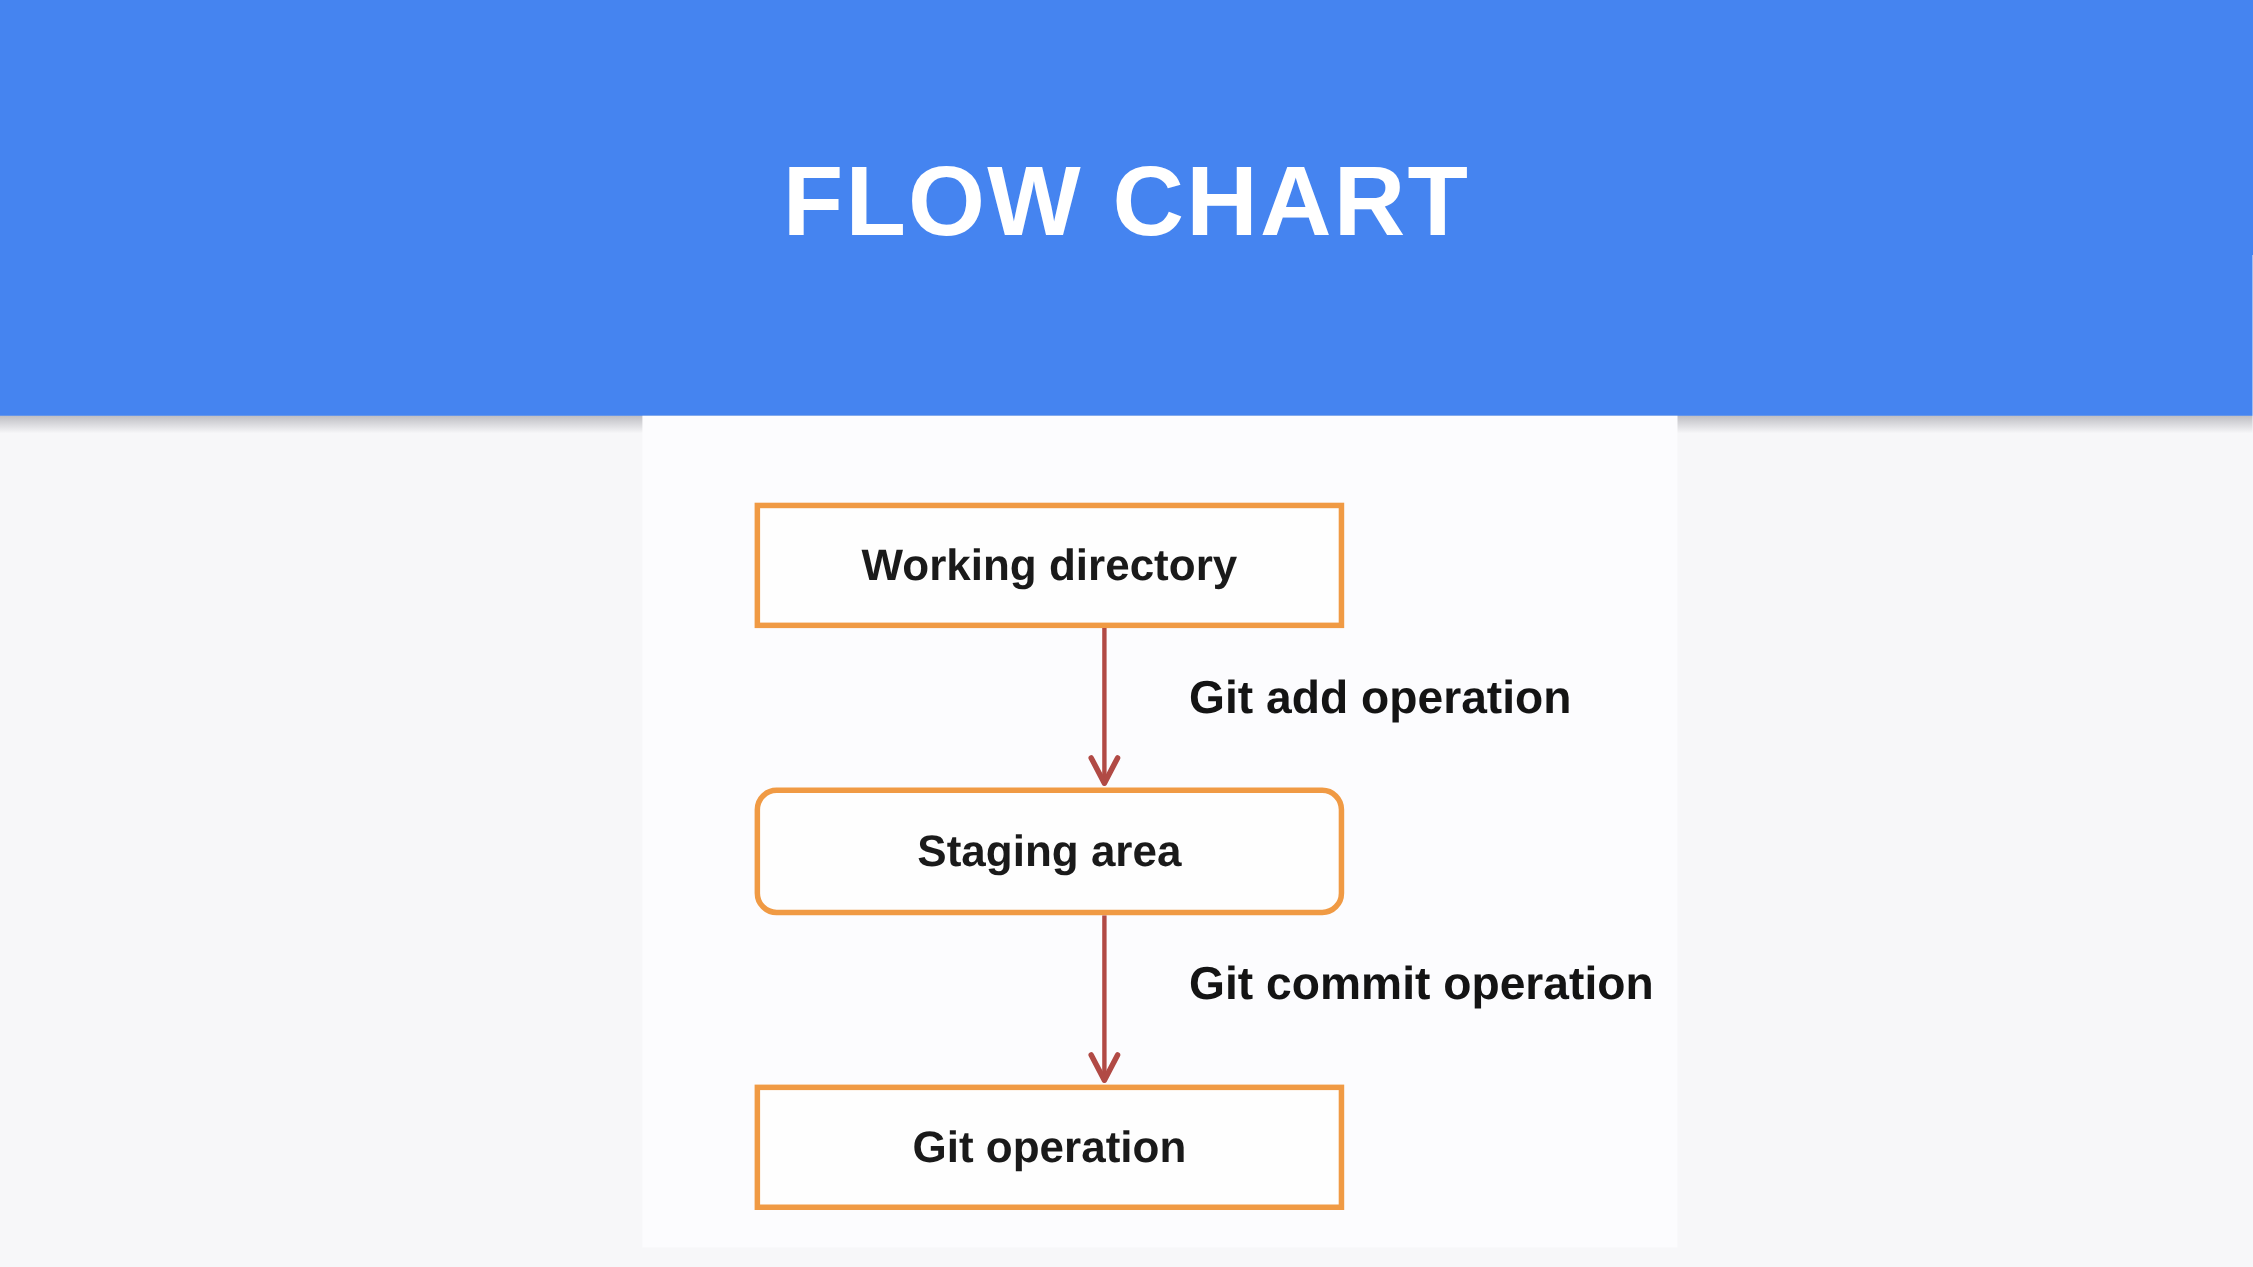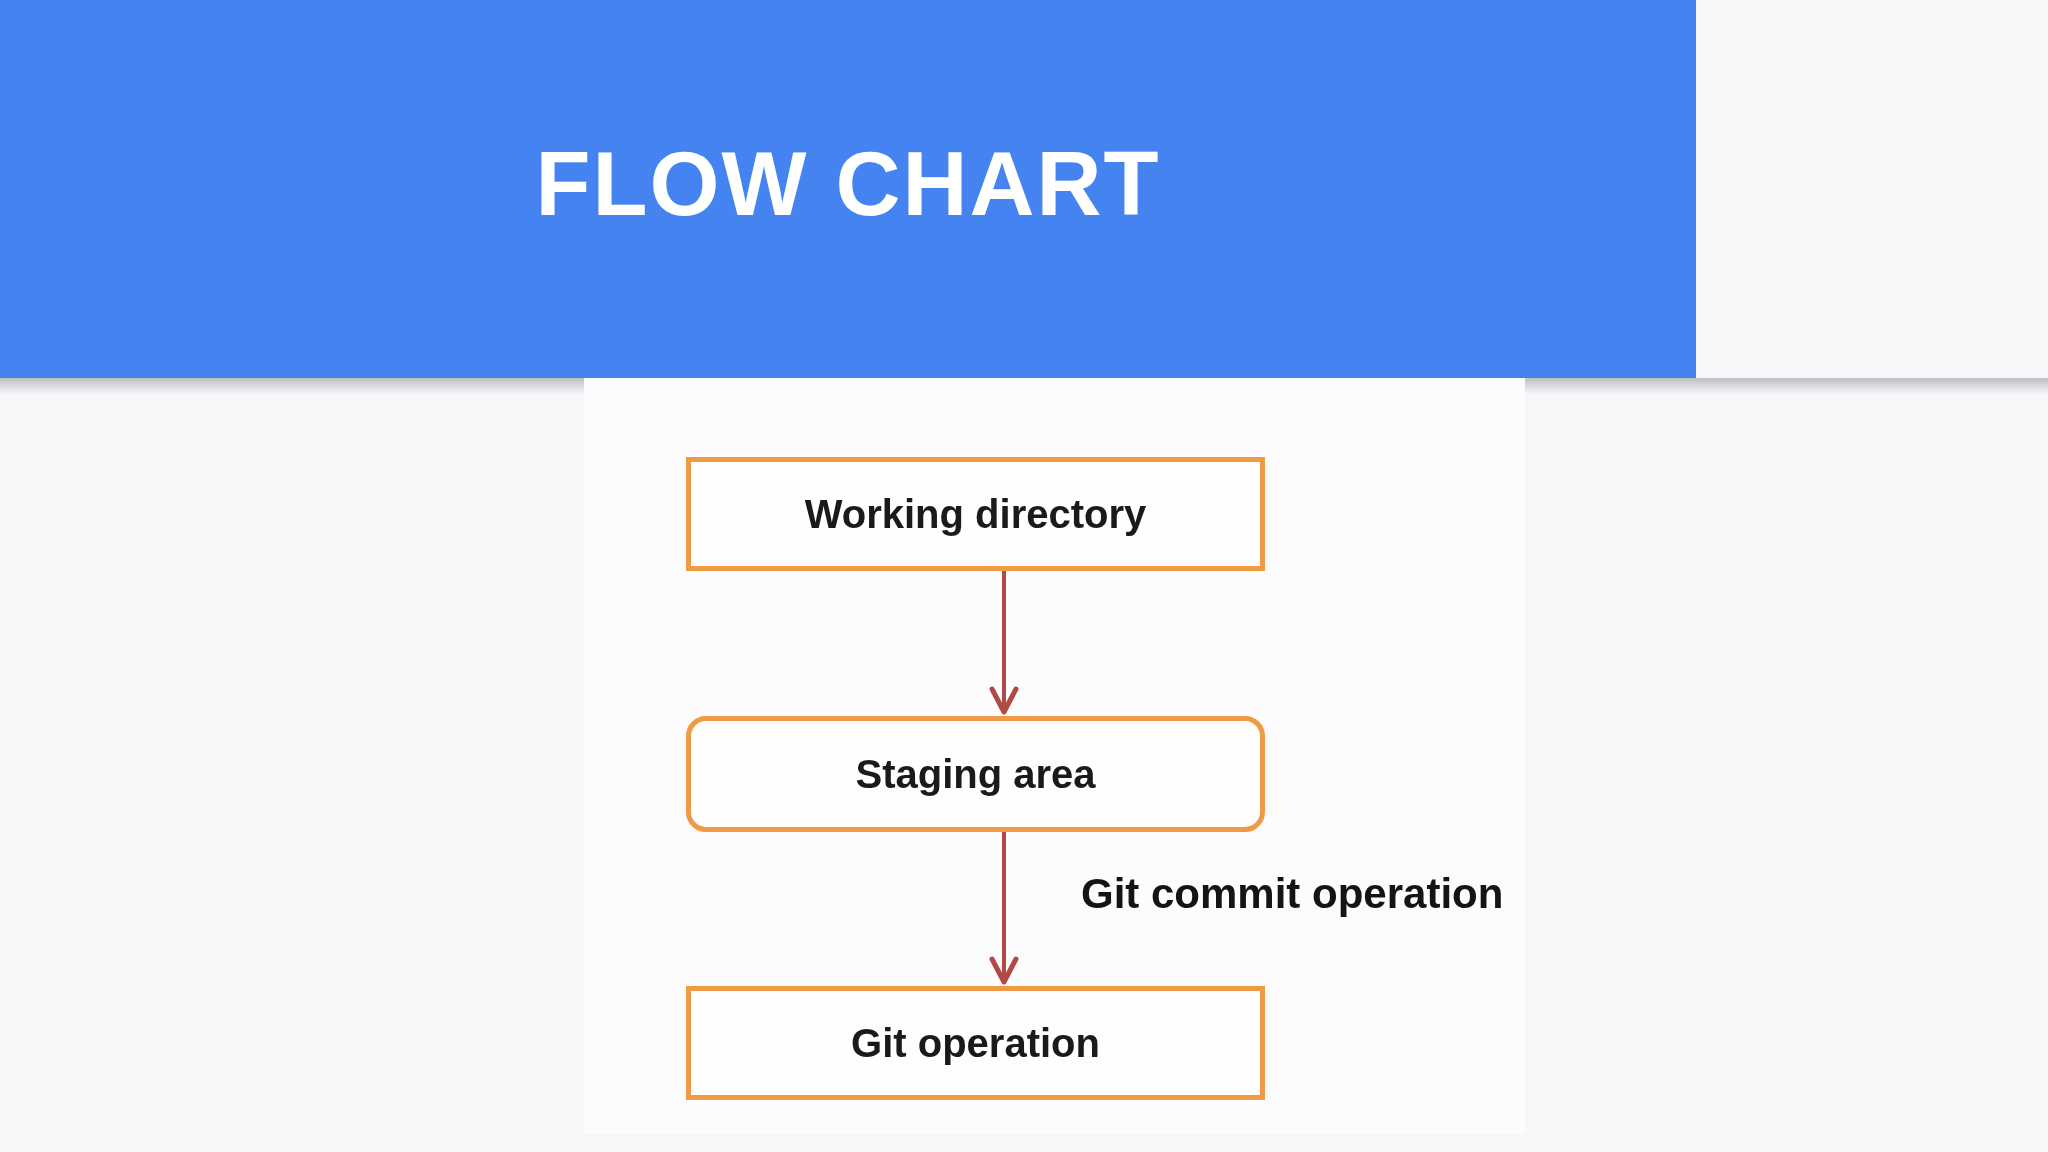--- a/index.html
+++ b/index.html
@@ -8,21 +8,21 @@
     width: 2048px;
     height: 1152px;
     overflow: hidden;
     background: #f7f7f9;
     font-family: "Liberation Sans", sans-serif;
   }
   
   .banner {
     position: absolute;
     left: 0; top: 0;
-    width: 1696px; height: 378px;
+    width: 2048px; height: 378px;
     background: #4584f0;
     display: flex;
     align-items: center;
     justify-content: center;
   }
   .banner h1 {
     margin: 0 0 10px 0;
     font-size: 90px;
     font-weight: 700;
     letter-spacing: 2px;
@@ -40,21 +40,21 @@
   .content-panel {
     position: absolute;
     left: 584px; top: 378px;
     width: 941px; height: 756px;
     background: #fcfcfe;
   }
   
   .node {
     position: absolute;
     left: 686px;
-    width: 579px;
+    width: 536px;
     box-sizing: border-box;
     background: #fefefe;
     border: 5px solid #f09a44;
     display: flex;
     align-items: center;
     justify-content: center;
     font-size: 40px;
     font-weight: 700;
     color: #1a1a1a;
     white-space: nowrap;
@@ -97,20 +97,21 @@
 
   <div class="node node-1">
     <span>Working directory</span>
   </div>
 
   <svg class="arrow arrow-1" width="30" height="145" viewBox="0 0 30 145" xmlns="http://www.w3.org/2000/svg">
     <line x1="15" y1="0" x2="15" y2="140" stroke="#b14a45" stroke-width="4"></line>
     <polyline points="3,118 15,141 27,118" fill="none" stroke="#b14a45" stroke-width="5" stroke-linecap="round" stroke-linejoin="round"></polyline>
   </svg>
 
+  <div class="edge-label edge-label-1">Git add operation</div>
 
   <div class="node node-2">
     <span>Staging area</span>
   </div>
 
   <svg class="arrow arrow-2" width="30" height="154" viewBox="0 0 30 154" xmlns="http://www.w3.org/2000/svg">
     <line x1="15" y1="0" x2="15" y2="149" stroke="#b14a45" stroke-width="4"></line>
     <polyline points="3,127 15,150 27,127" fill="none" stroke="#b14a45" stroke-width="5" stroke-linecap="round" stroke-linejoin="round"></polyline>
   </svg>
 

